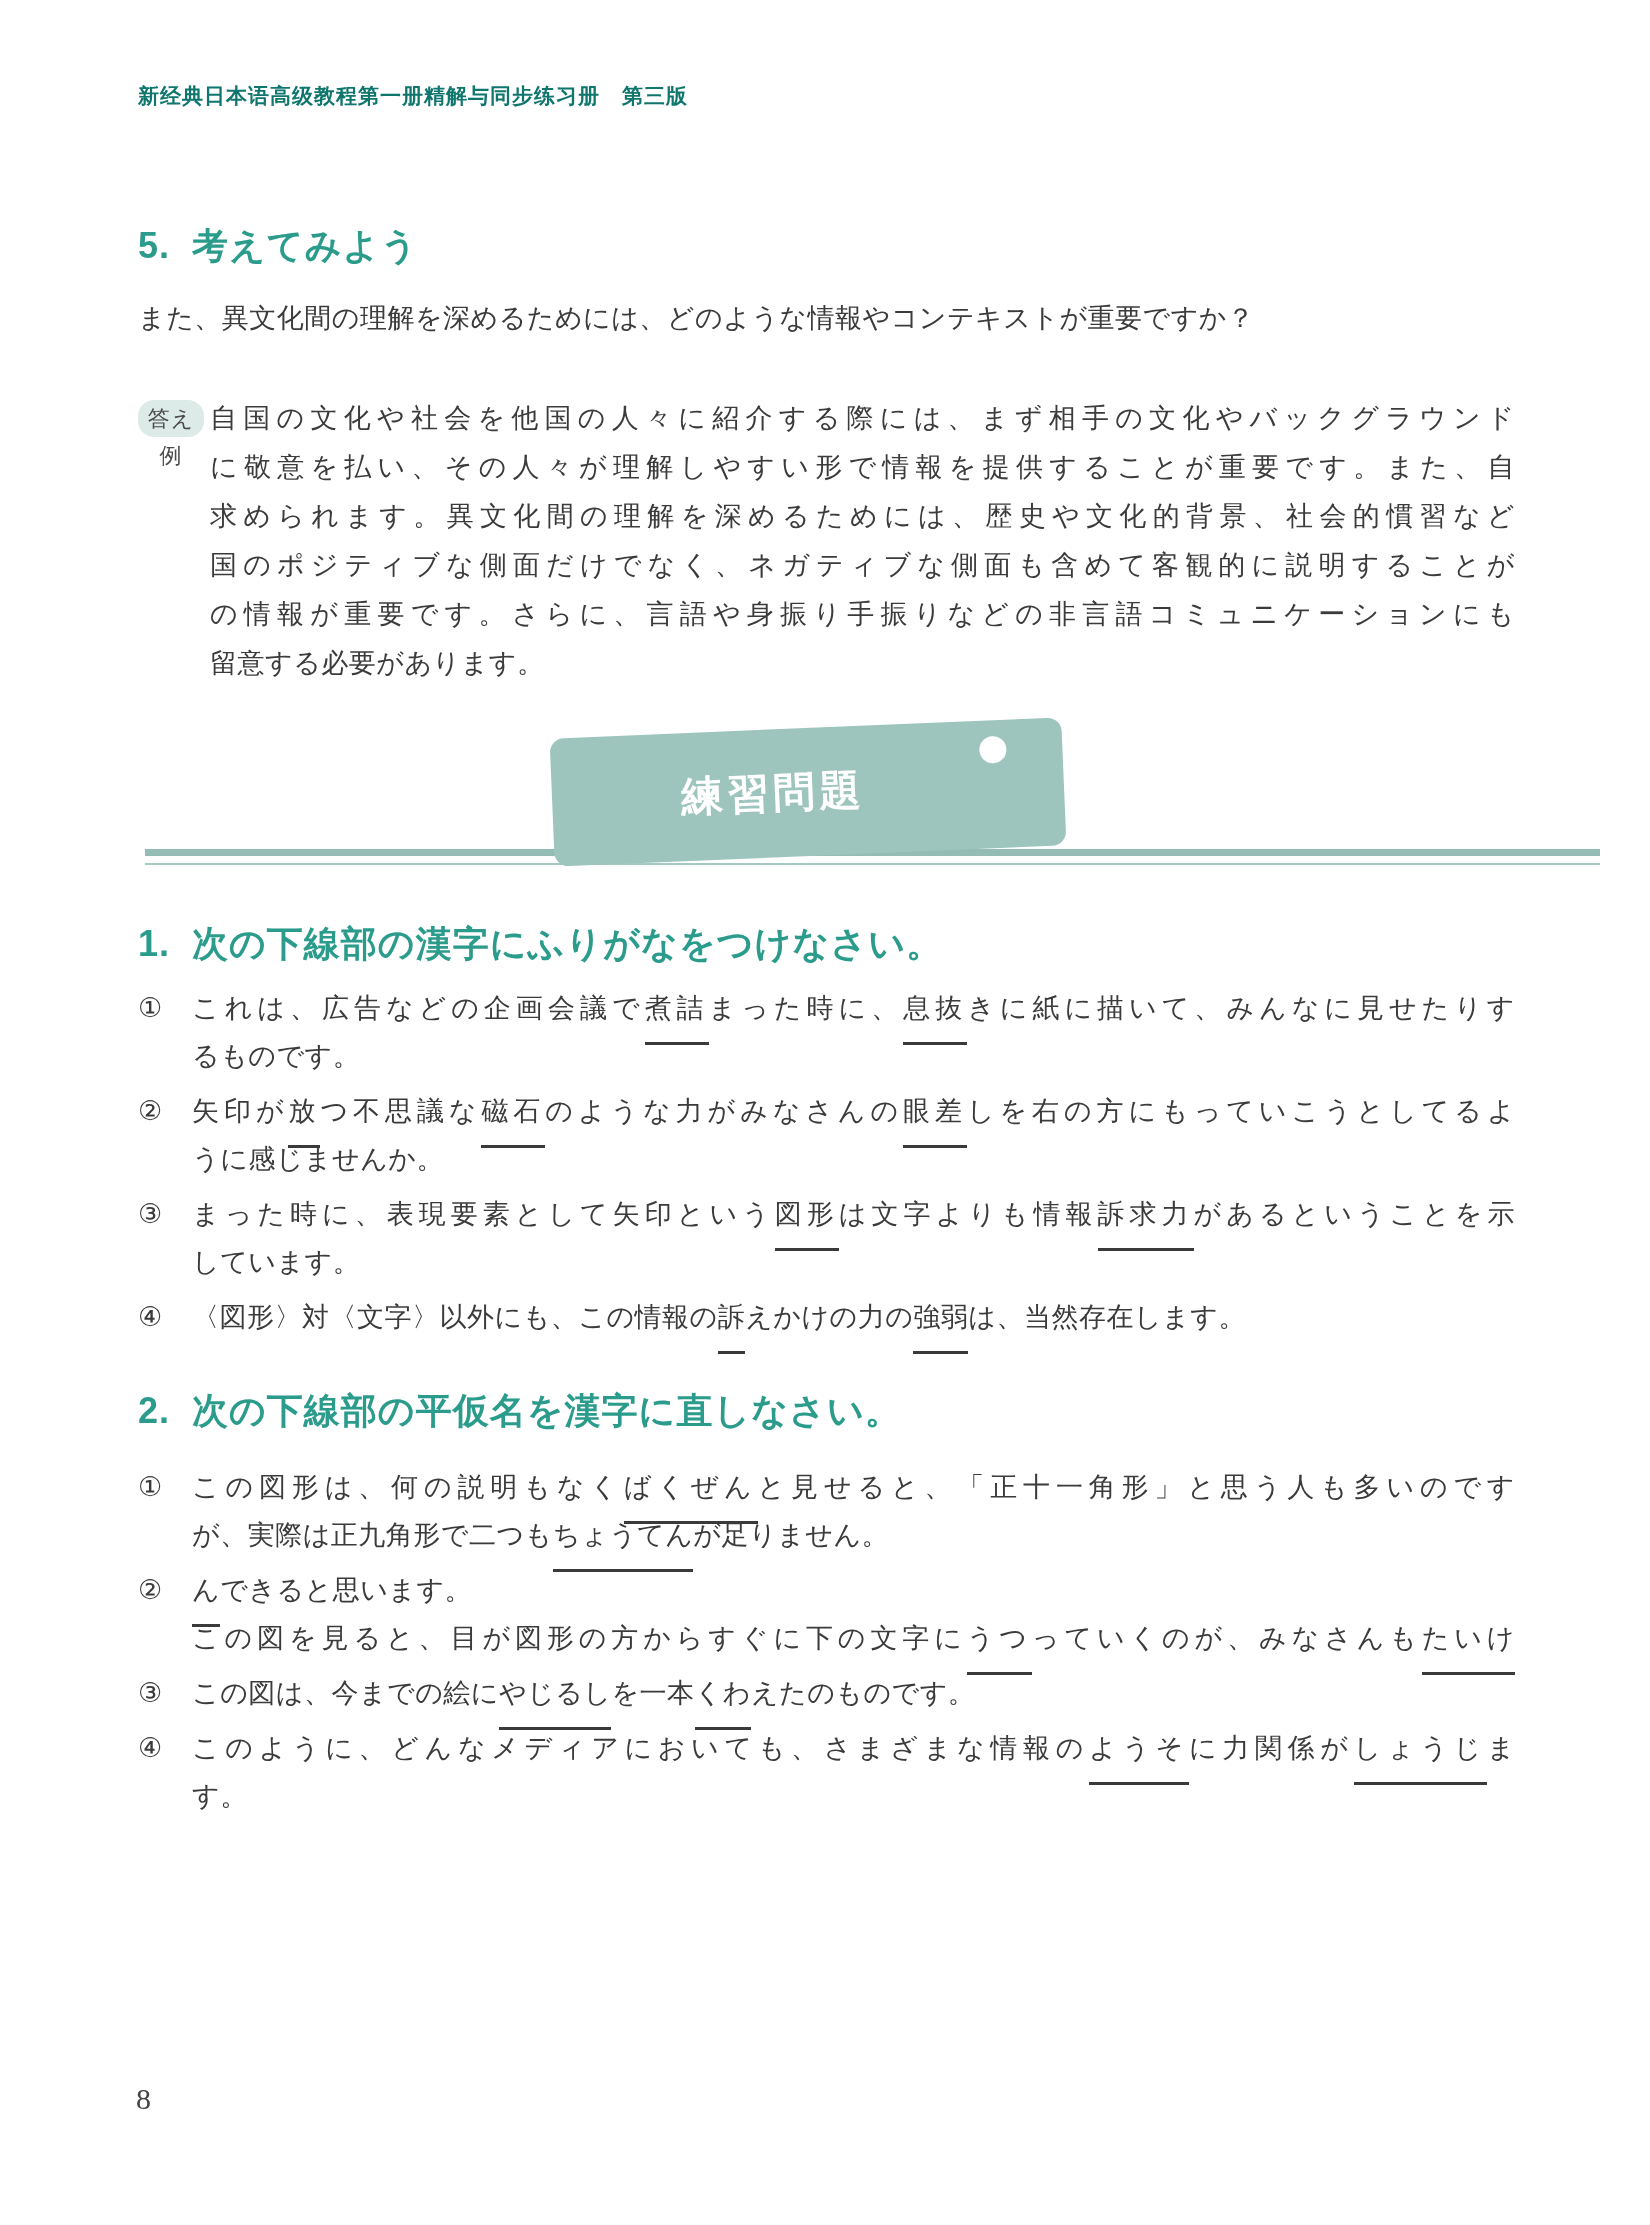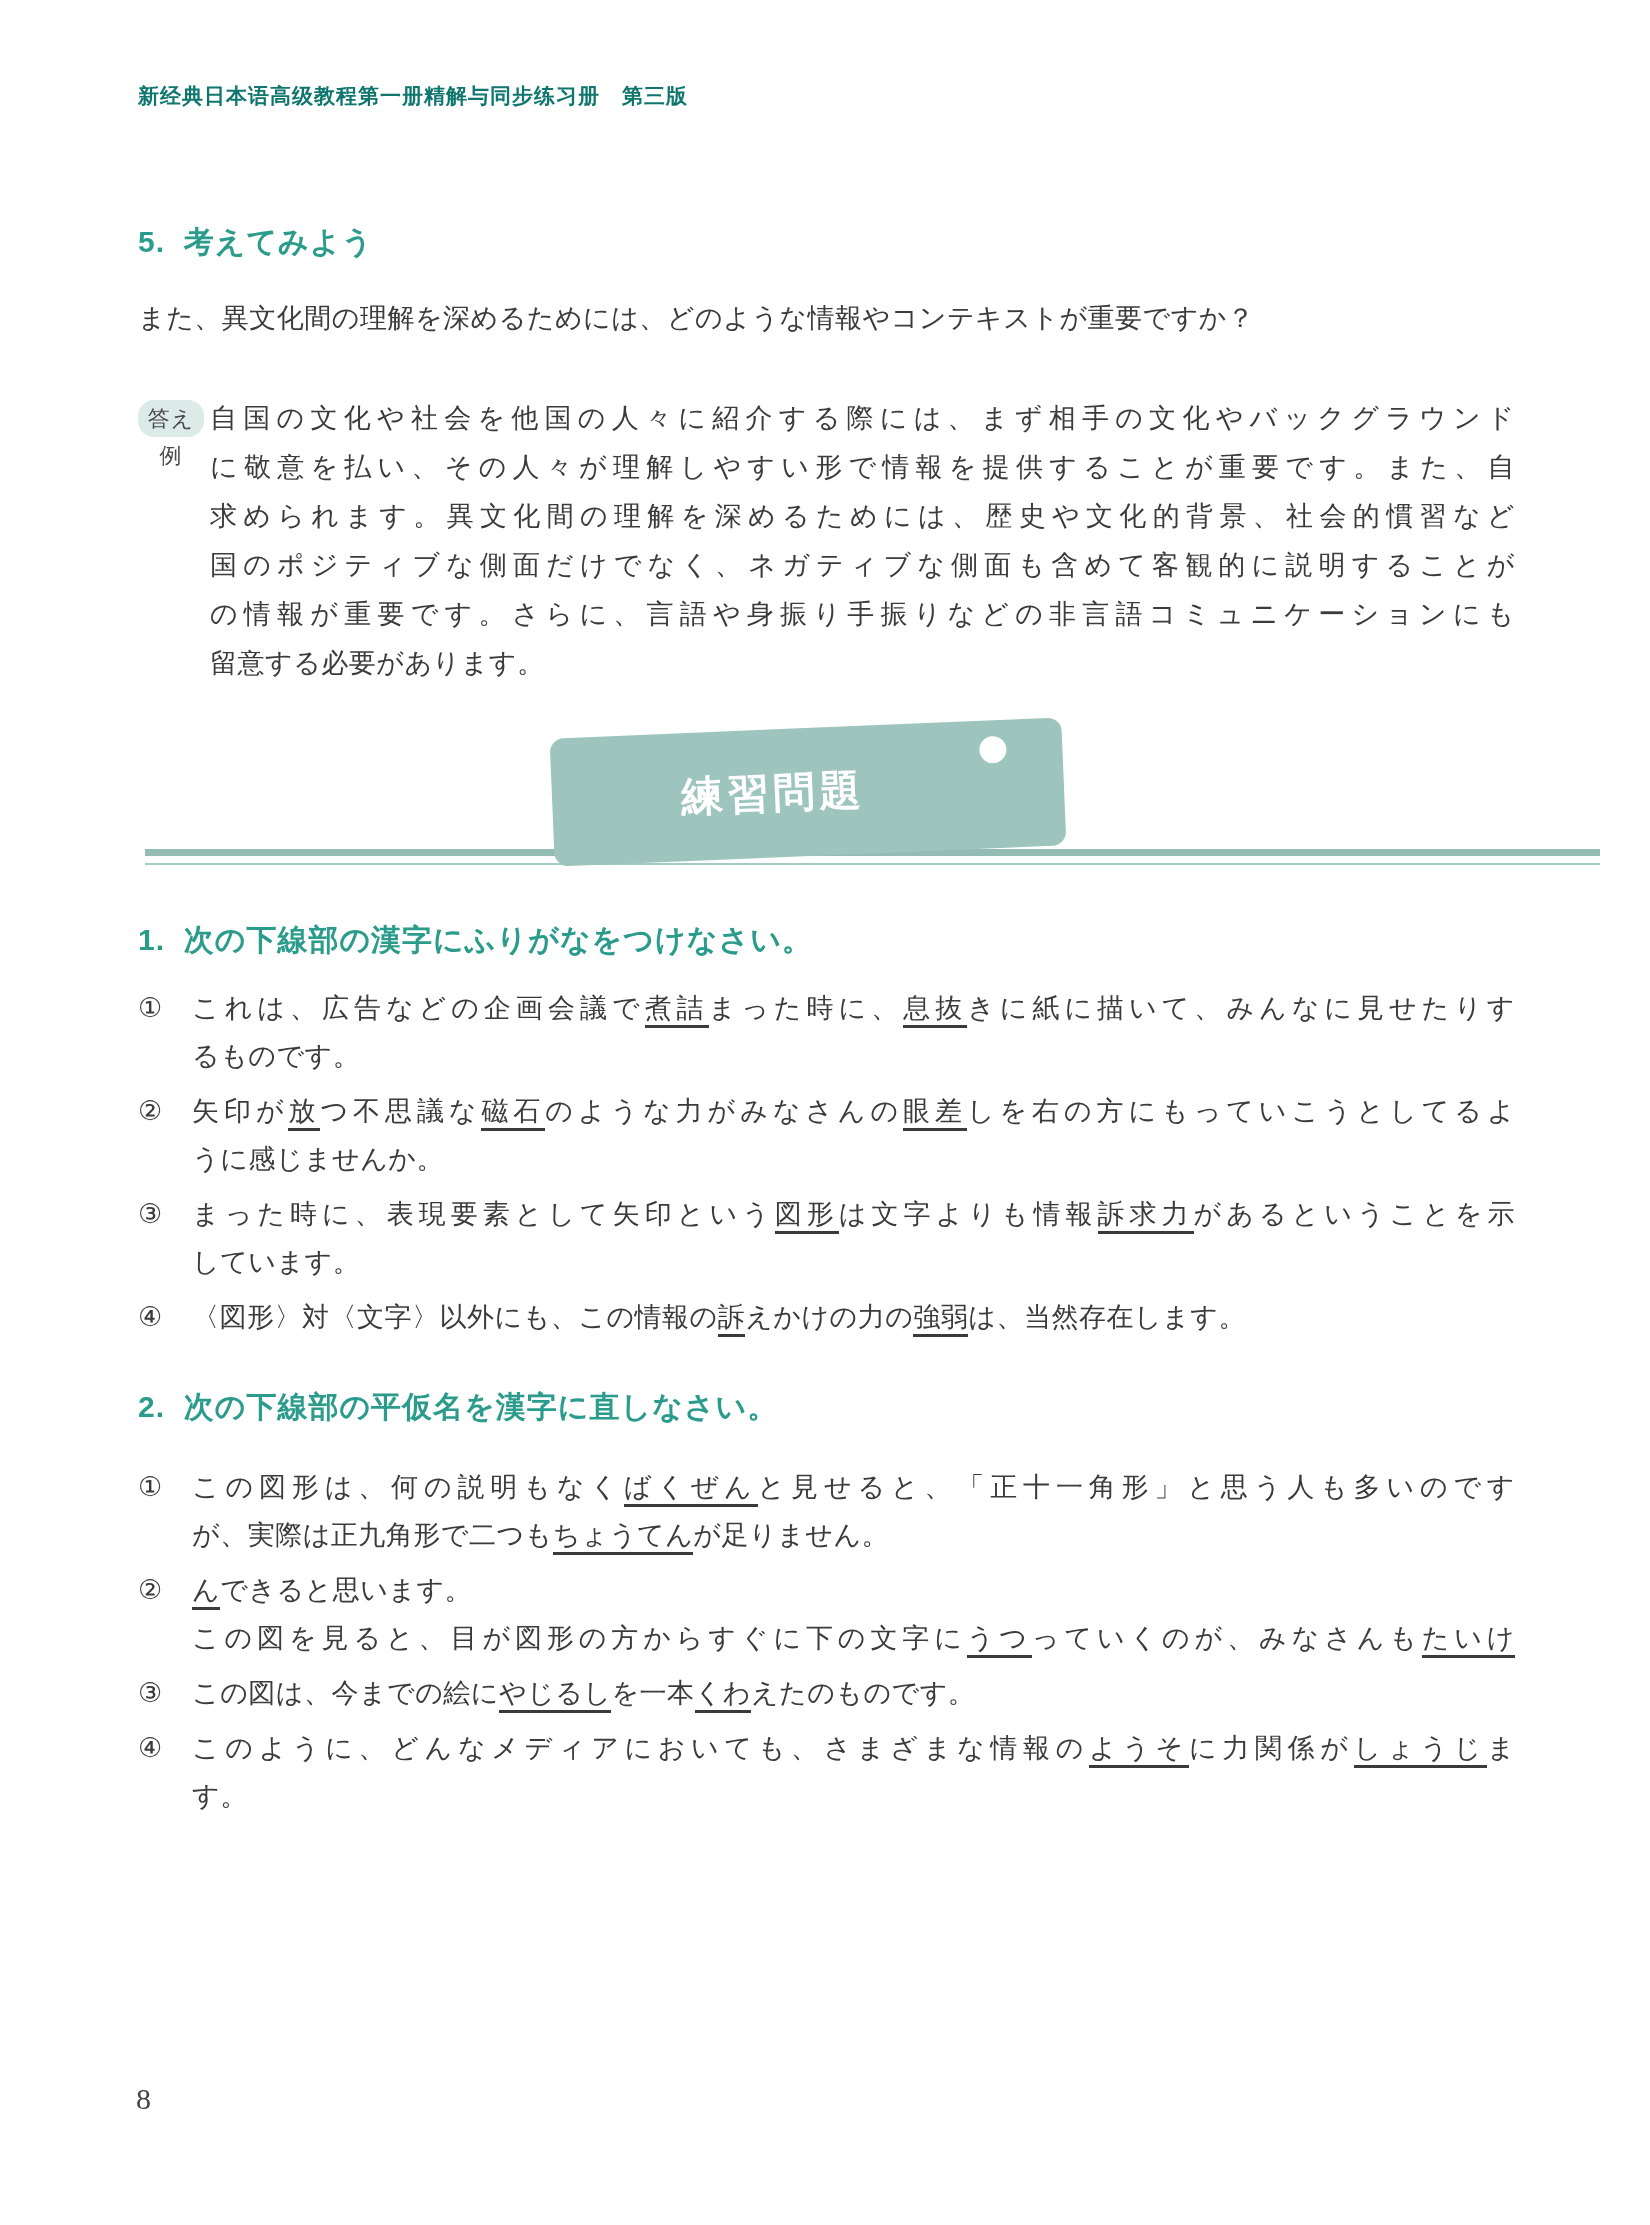--- a/index.html
+++ b/index.html
@@ -9,37 +9,37 @@
     font-family:"Liberation Serif","DejaVu Serif",serif; color:#3b3b3b;
   }
   .sans { font-family:"Liberation Sans","DejaVu Sans",sans-serif; }
 
   .header {
     position:absolute; left:138px; top:82px; font-size:21px; font-weight:bold;
     color:#0f766e; letter-spacing:1px;
   }
 
   .sec-title {
-    position:absolute; left:138px; font-size:30px; font-weight:bold;
+    position:absolute; left:138px; font-size:36px; font-weight:bold;
     color:#2b9c8c; letter-spacing:1px;
   }
   .sec5-title { top:222px; }
   .sec1-title { top:920px; }
   .sec2-title { top:1387px; }
 
   .textblock { position:absolute; left:138px; width:1377px; }
   .question  { top:294px; }
   .answer    { top:394px; }
   .answer-text { margin-left:72px; }
 
   .line { line-height:49px; font-size:27px; letter-spacing:0.5px; }
   .item .line { line-height:48px; }
   .j { text-align:justify; text-align-last:justify; text-justify:inter-character; }
   .ind { text-indent:54px; }
-  .u { border-bottom:3px solid #3a3a3a; padding-bottom:2px; }
+  .u { border-bottom:3px solid #3a3a3a; padding-bottom:19px; }
 
   .answer-label {
     position:absolute; left:0; top:6px; width:66px; height:37px;
     background:#dcebe7; border-radius:16px; text-align:center;
     font-size:22px; line-height:37px; color:#4a4a4a; letter-spacing:1px;
   }
 
   .banner {
     position:absolute; left:552px; top:728px; width:512px; height:128px;
     background:#9ec5bd; border-radius:14px; transform:rotate(-2.4deg);

